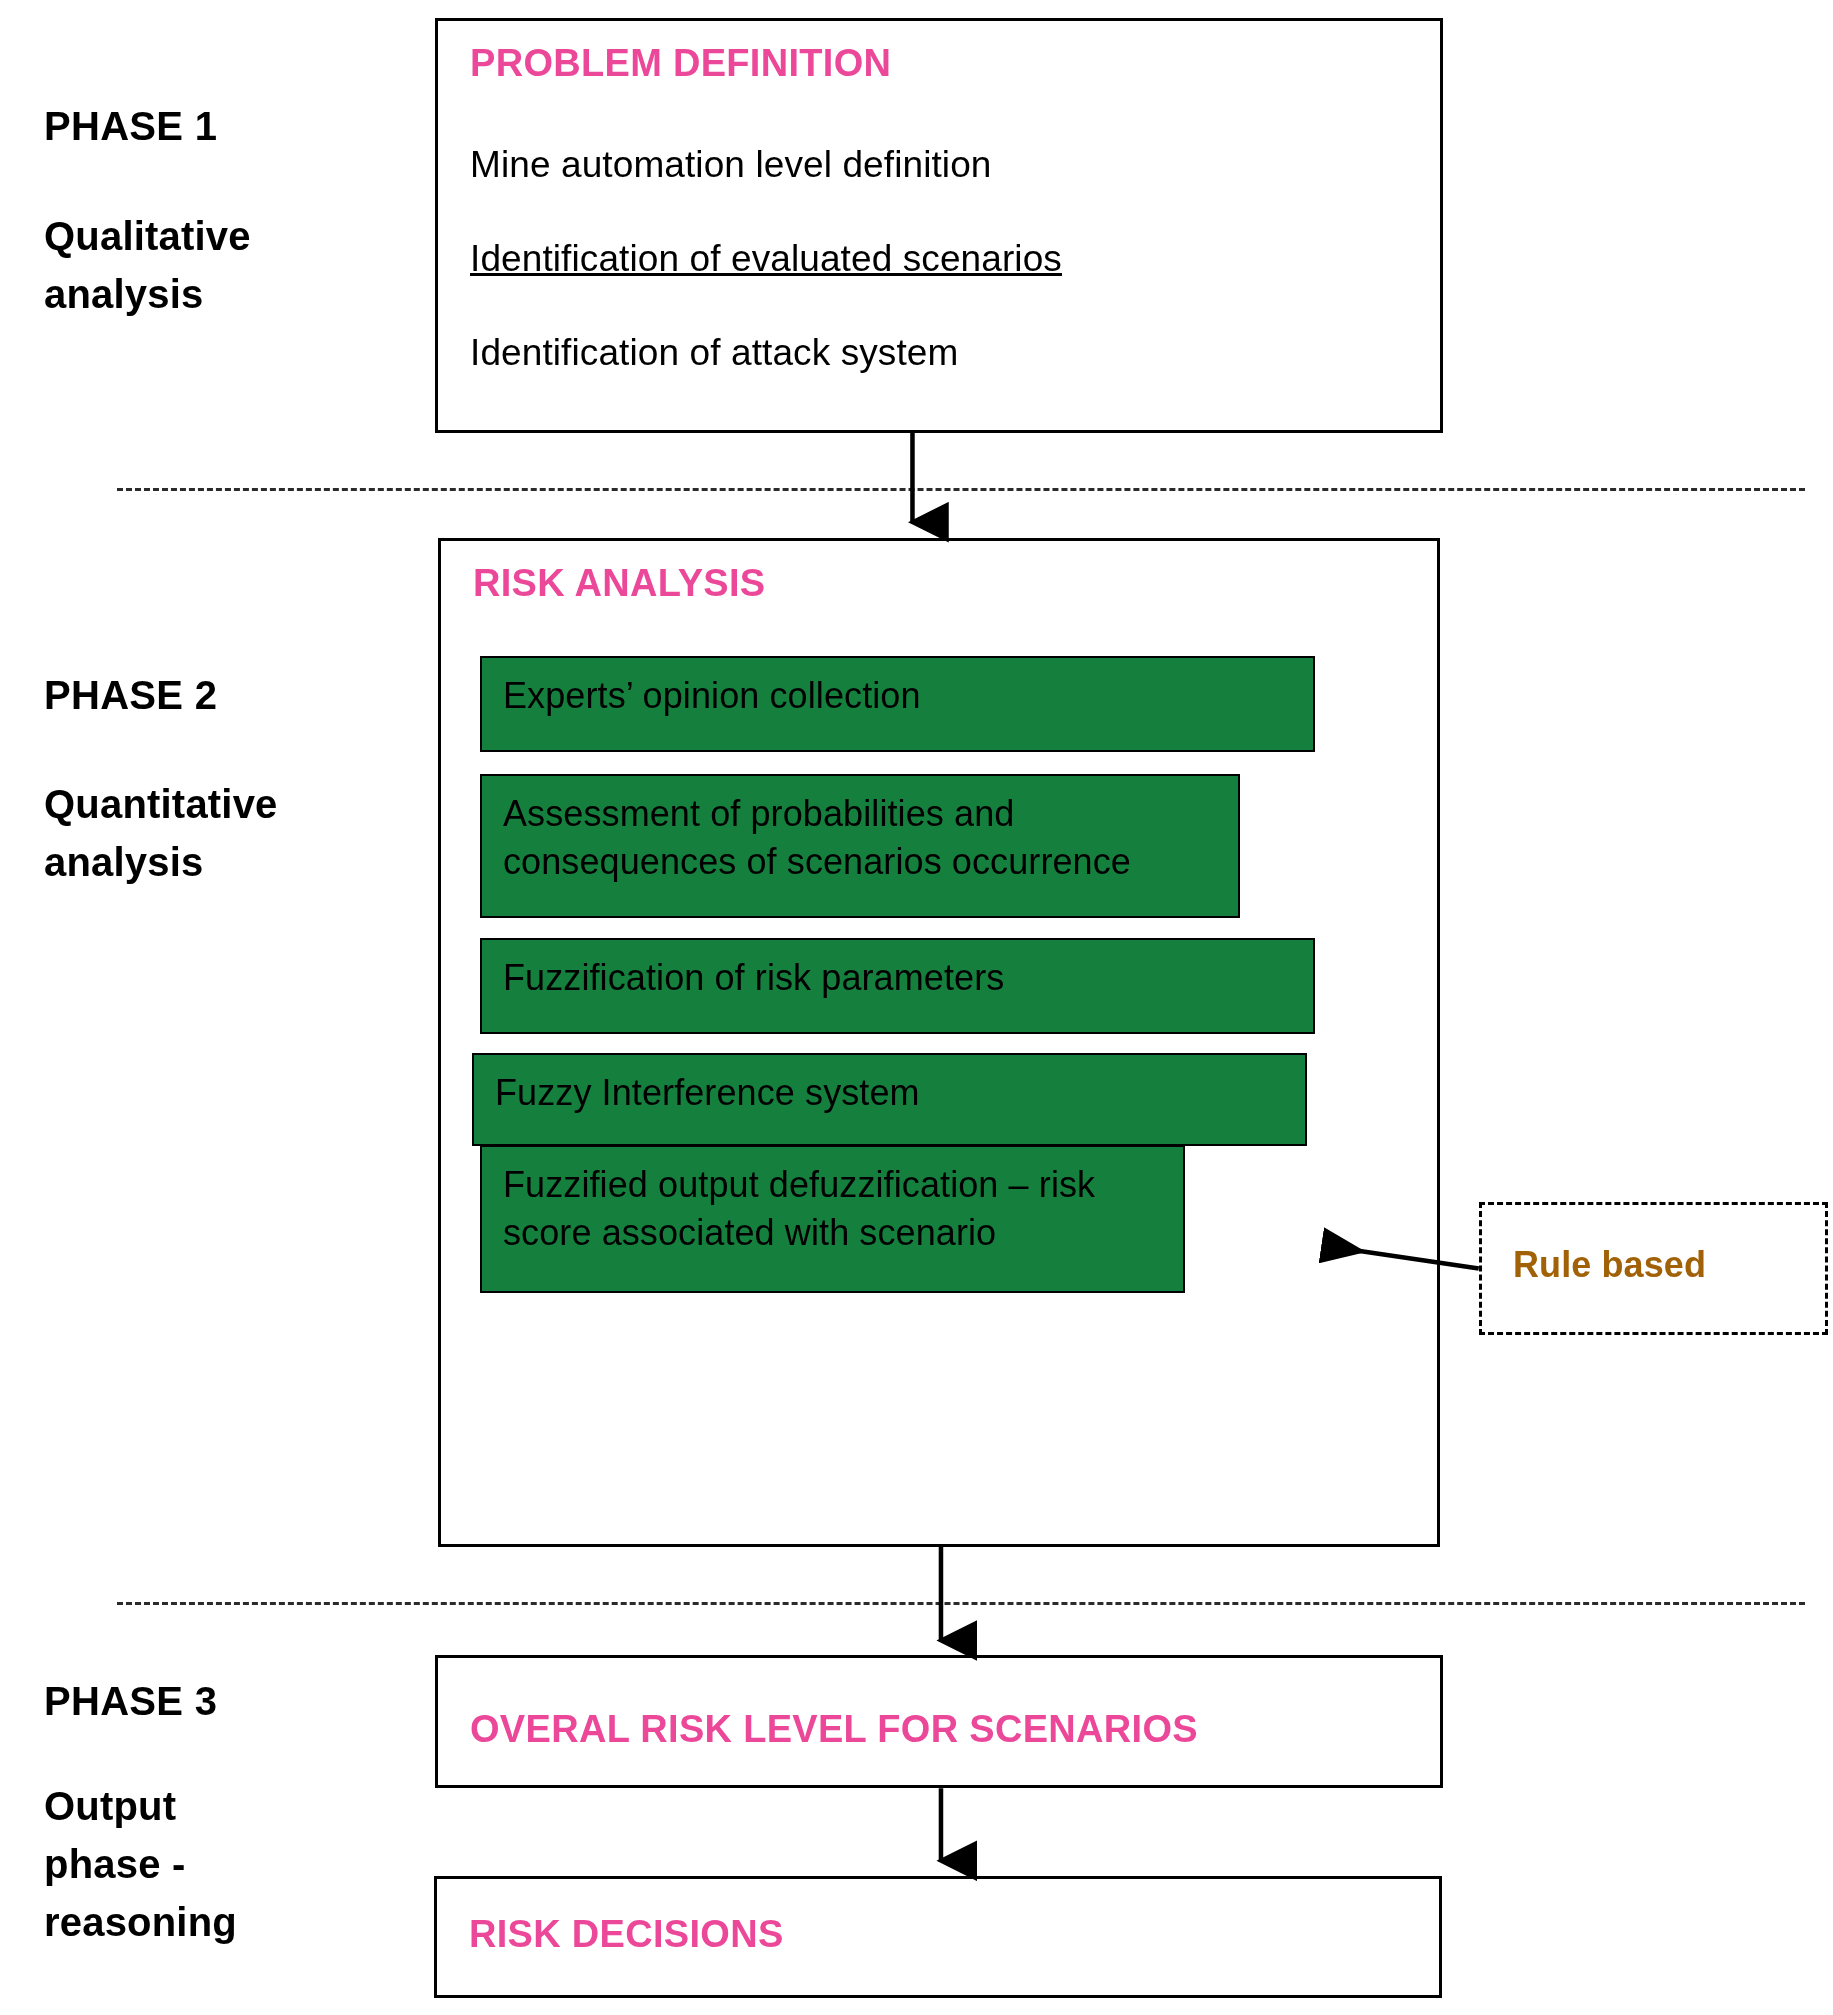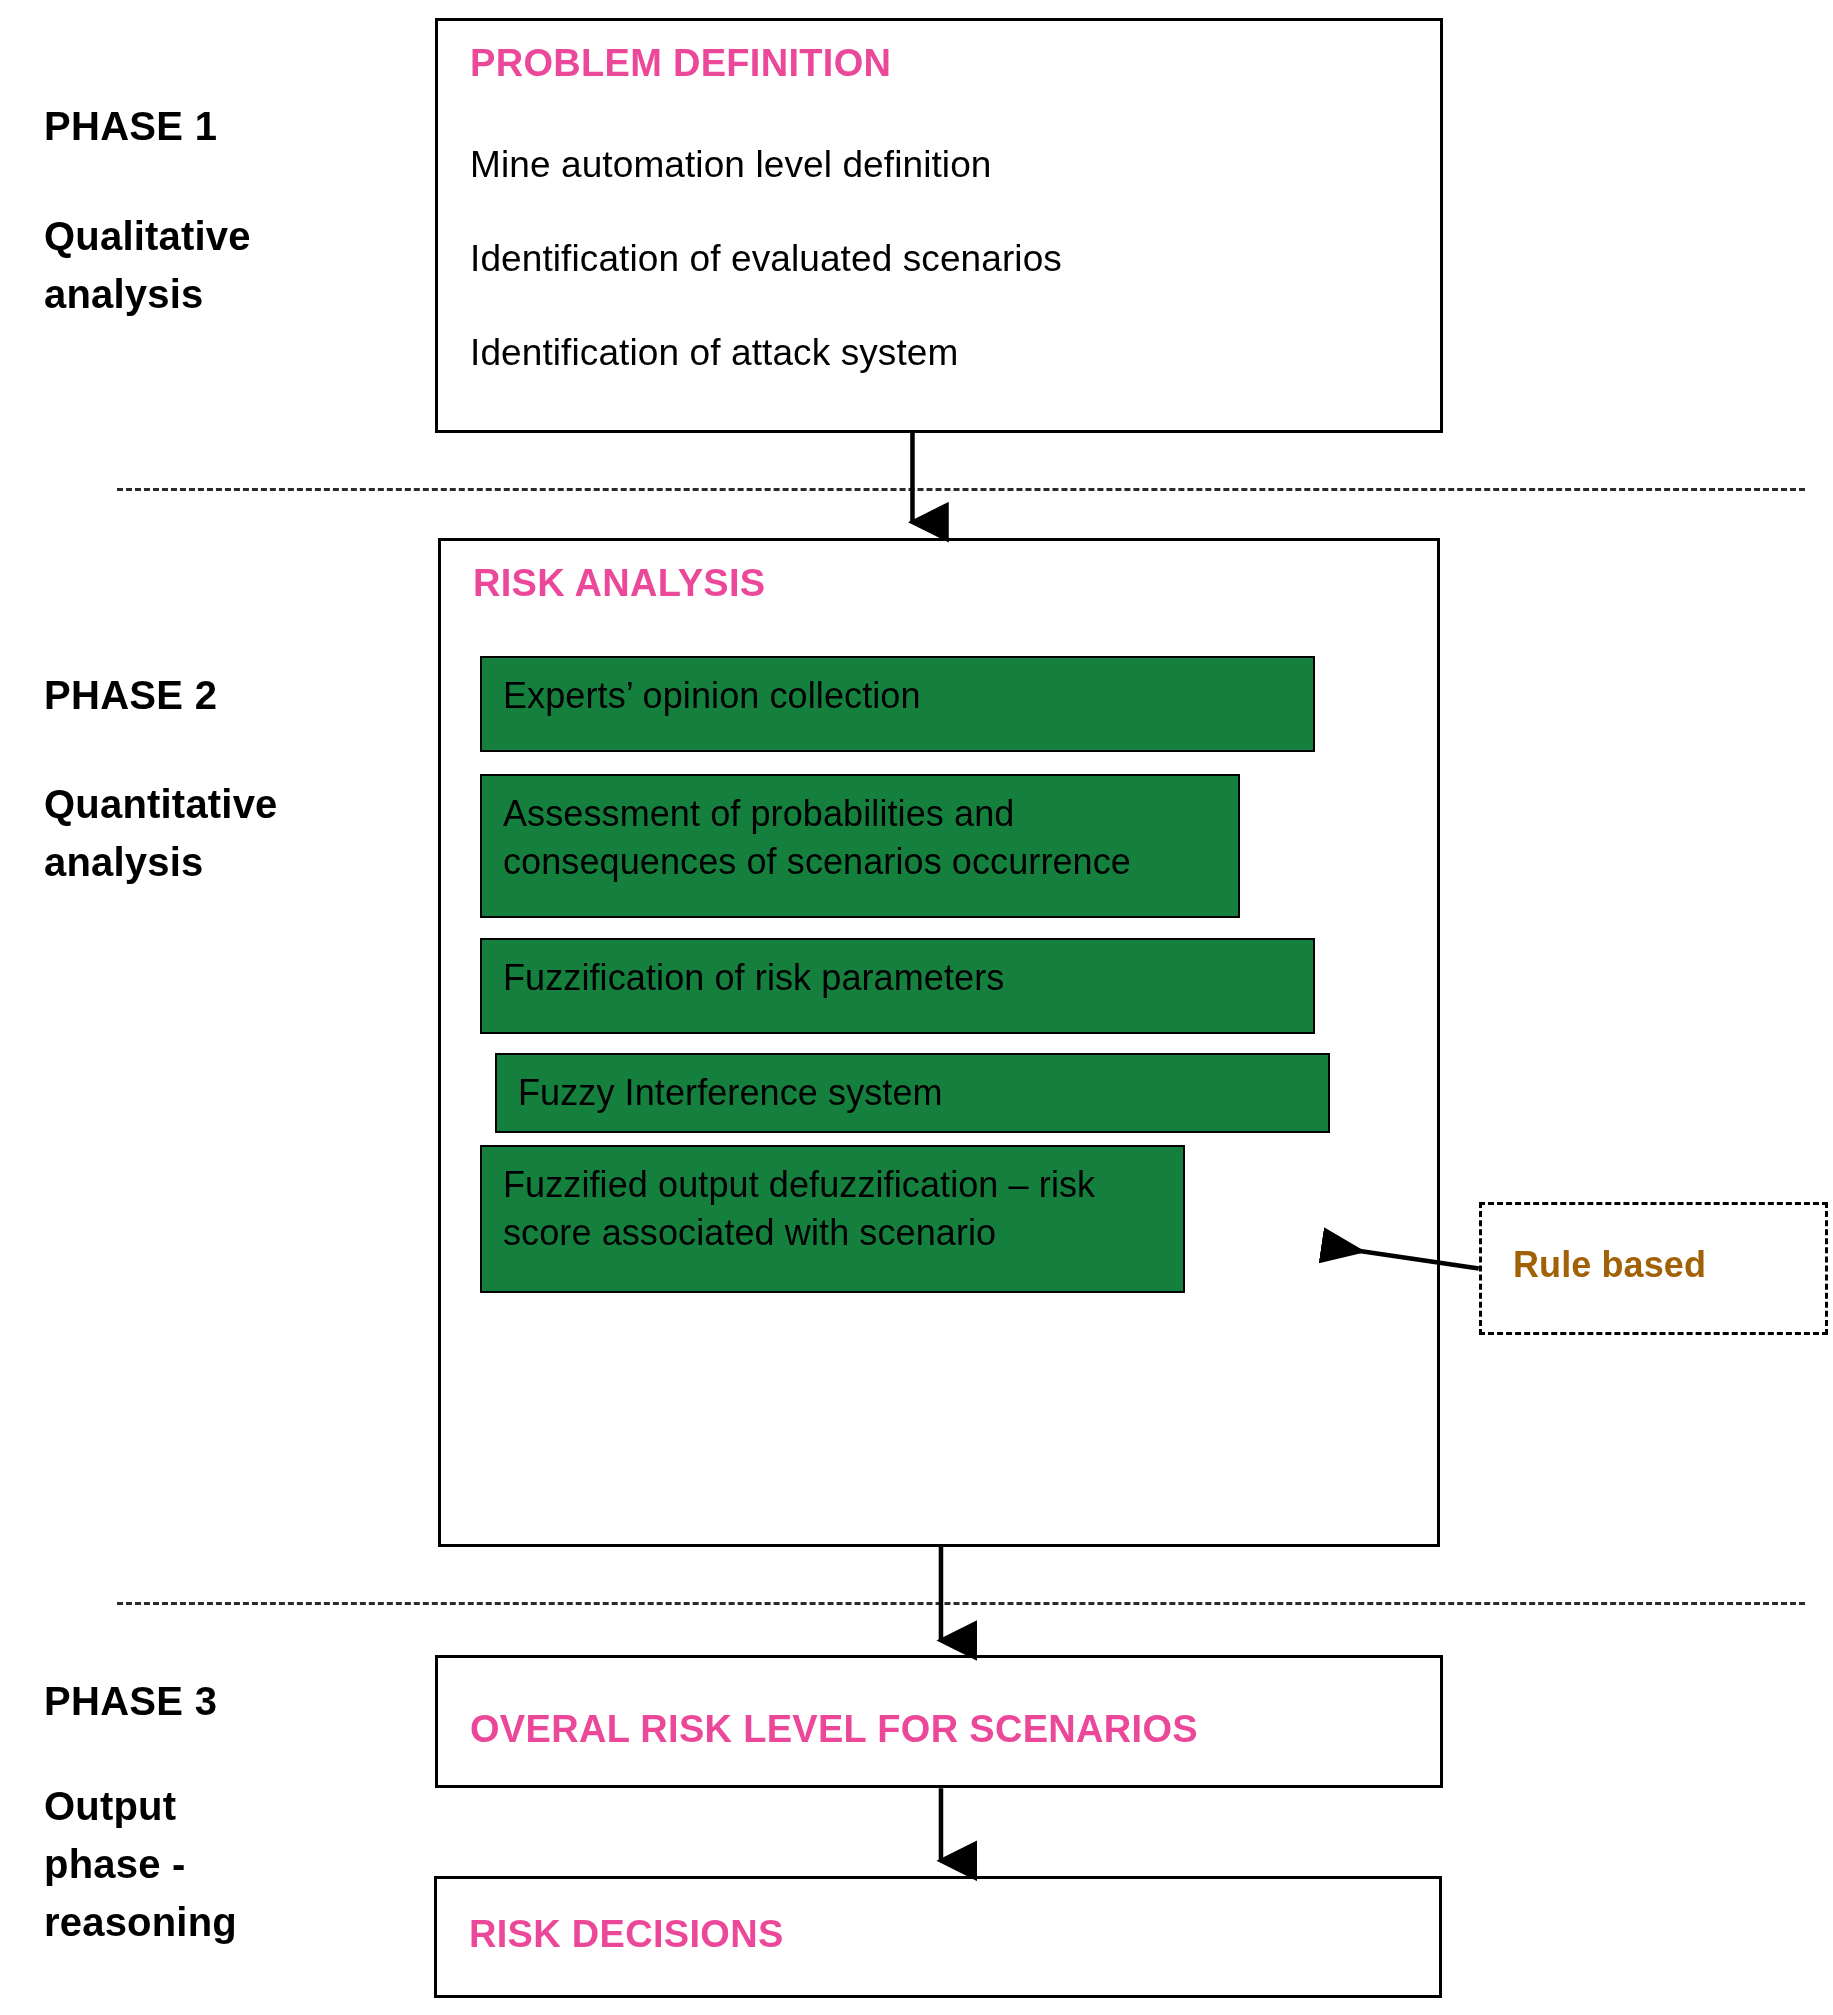--- a/index.html
+++ b/index.html
@@ -111,21 +111,21 @@
 
 <div id="canvas">
 
   <div class="phase-label phase-title" style="left:44px; top:97px;">PHASE 1</div>
   <div class="phase-label phase-sub" style="left:44px; top:207px;">Qualitative
 analysis</div>
 
   <div class="box" style="left:435px; top:18px; width:1008px; height:415px;">
     <div class="box-heading" style="left:32px; top:21px;">PROBLEM DEFINITION</div>
     <div class="box-line" style="left:32px; top:123px;">Mine automation level definition</div>
-    <div class="box-line" style="left:32px; top:217px;">Identification of evaluated scenarios</div>
+    <div class="box-line" style="left:32px; top:217px;text-decoration:underline;">Identification of evaluated scenarios</div>
     <div class="box-line" style="left:32px; top:311px;">Identification of attack system</div>
   </div>
 
   <div class="separator" style="left:117px; top:488px; width:1688px;"></div>
 
   <div class="phase-label phase-title" style="left:44px; top:666px;">PHASE 2</div>
   <div class="phase-label phase-sub" style="left:44px; top:775px;">Quantitative
 analysis</div>
 
   <div class="box" style="left:438px; top:538px; width:1002px; height:1009px;">
@@ -137,21 +137,21 @@
 
     <div class="box-inner" style="left:39px; top:233px; width:760px; height:144px;">
       <div class="inner-text" style="left:21px; top:14.3px; white-space:pre-line;">Assessment of probabilities and
 consequences of scenarios occurrence</div>
     </div>
 
     <div class="box-inner" style="left:39px; top:397px; width:835px; height:96px;">
       <div class="inner-text" style="left:21px; top:14.3px;">Fuzzification of risk parameters</div>
     </div>
 
-    <div class="box-inner" style="left:54px; top:512px; width:835px; height:80px;">
+    <div class="box-inner" style="left:31px; top:512px; width:835px; height:93px;">
       <div class="inner-text" style="left:21px; top:14.3px;">Fuzzy Interference system</div>
     </div>
 
     <div class="box-inner" style="left:39px; top:604px; width:705px; height:148px;">
       <div class="inner-text" style="left:21px; top:14.3px; white-space:pre-line;">Fuzzified output defuzzification – risk
 score associated with scenario</div>
     </div>
   </div>
 
   <div class="box-dashed" style="left:1479px; top:1202px; width:349px; height:133px;">

